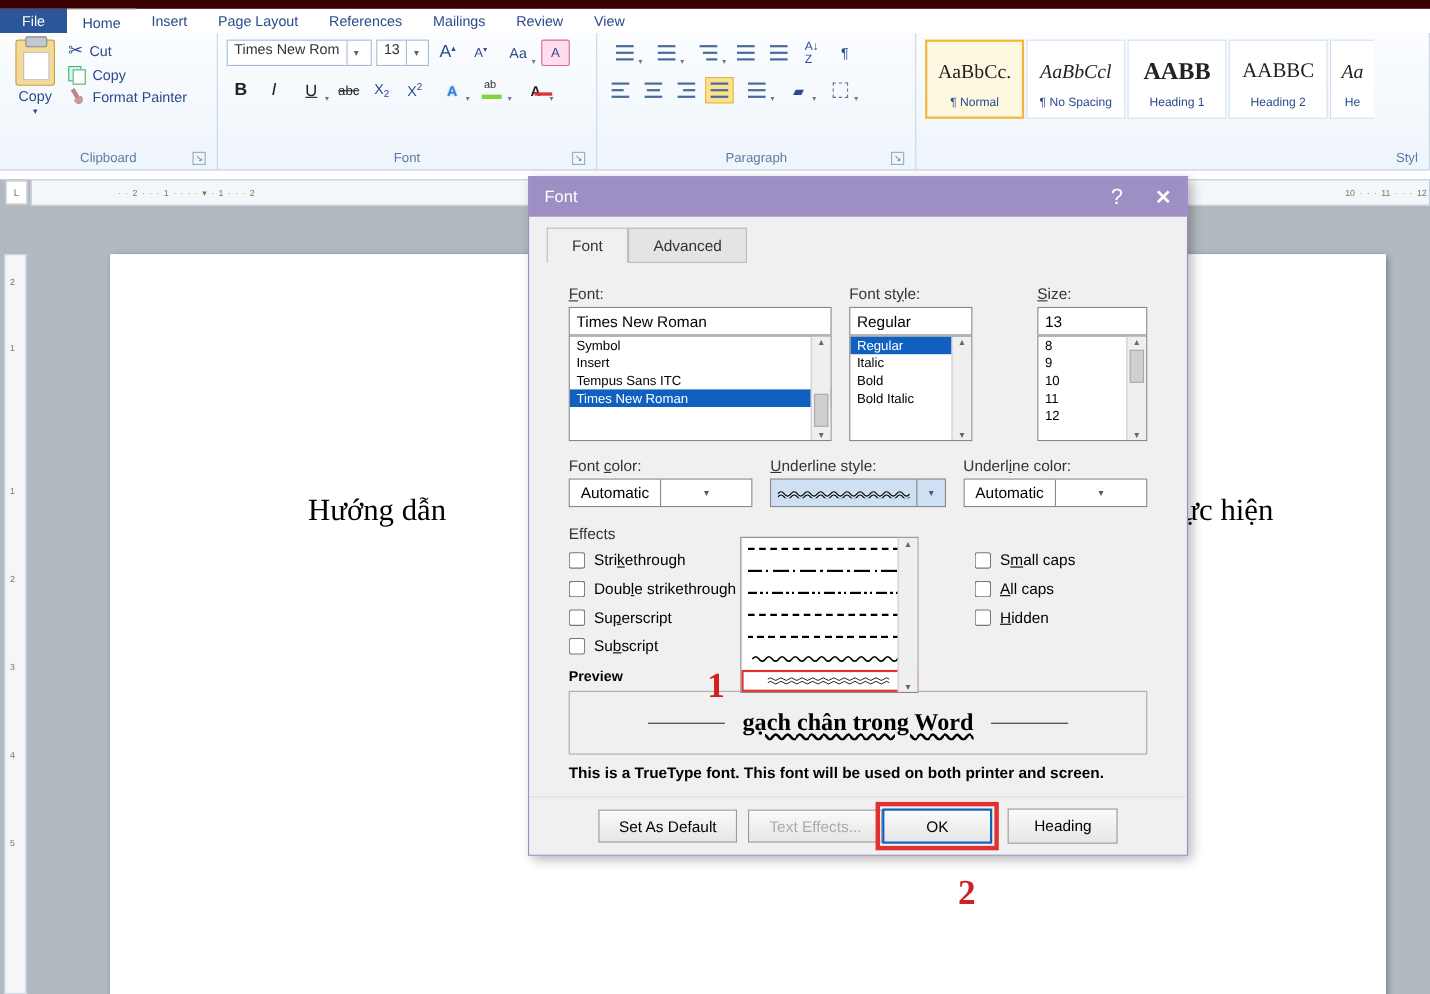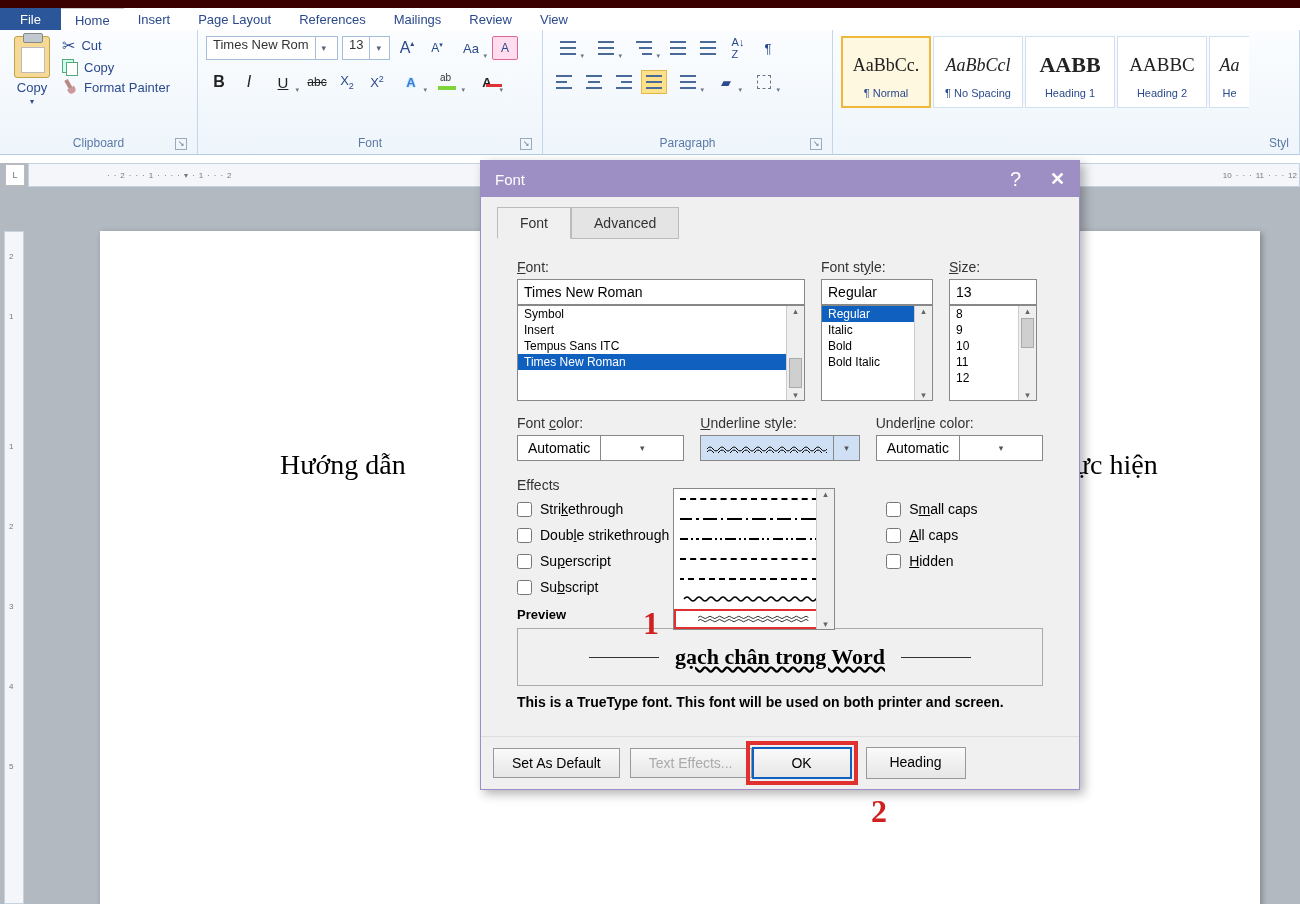--- a/index.html
+++ b/index.html
@@ -108,21 +108,21 @@
   .fcol label .ul { text-decoration: underline; }
   .tbox { border: 1px solid #888; background: #fff; padding: 4px 6px; font-size: 14px; }
   .listbox { border: 1px solid #888; background: #fff; height: 96px; overflow: hidden; position: relative; }
   .listbox .item { padding: 1px 6px; font-size: 12px; }
   .listbox .sel { background: #1060c0; color: #fff; }
   .listbox .scroll { position: absolute; right: 0; top: 0; bottom: 0; width: 18px; background: #efefef; border-left: 1px solid #ccc; display: flex; flex-direction: column; justify-content: space-between; align-items: center; font-size: 9px; color: #666; }
   .listbox .scroll .track { flex: 1; width: 100%; position: relative; }
   .listbox .scroll .thumb { position: absolute; left: 2px; right: 2px; height: 30px; background: #cfcfcf; border: 1px solid #aaa; }
   .c-font { width: 288px; }
   .c-style { width: 112px; }
-  .c-size { width: 88px; }
+  .c-size { width: 100px; margin-left: 43px; }
   .sec2 { display: flex; gap: 16px; margin-top: 14px; }
   .ddl { display: flex; border: 1px solid #888; background: #fff; height: 26px; align-items: center; }
   .ddl span { flex: 1; text-align: center; font-size: 14px; padding: 0 6px; }
   .ddl .dd2 { width: 20px; border-left: 1px solid #888; text-align: center; font-size: 9px; line-height: 24px; color: #555; }
   .c-color { width: 168px; }
   .c-ustyle { width: 160px; }
   .c-ucolor { width: 168px; }
   .effects { margin-top: 16px; }
   .effects-title { font-size: 14px; color: #333; margin-bottom: 8px; }
   .eff-cols { display: flex; gap: 12px; }
@@ -137,21 +137,21 @@
   .wavy-svg { width: 100%; height: 8px; }
   .ul-scroll { position: absolute; right: 0; top: 0; bottom: 0; width: 18px; background: #efefef; border-left: 1px solid #ccc; display: flex; flex-direction: column; justify-content: space-between; align-items: center; font-size: 9px; color: #666; }
   .callout { position: absolute; font-family: "Times New Roman", serif; font-weight: bold; font-size: 32px; color: #d02020; }
   .callout1 { top: 602px; left: 162px; }
   .callout2 { top: 790px; left: 360px; }
   .preview { margin-top: 12px; font-weight: bold; }
   .prev-box { border: 1px solid #aaa; height: 58px; margin-top: 6px; display: flex; align-items: center; justify-content: center; gap: 16px; }
   .prev-line { width: 70px; border-bottom: 1px solid #333; }
   .prev-text { font-family: "Times New Roman", serif; font-size: 22px; text-decoration-line: underline; text-decoration-style: wavy; }
   .prev-note { font-size: 14px; margin-top: 8px; }
-  .dlg-btns { display: flex; justify-content: flex-start; align-items: center; padding: 10px 12px; border-top: 1px solid #ddd; margin-top: 12px; }
+  .dlg-btns { display: flex; justify-content: center; align-items: center; padding: 10px 12px; border-top: 1px solid #ddd; margin-top: 0; }
   .dbtn { padding: 6px 18px; border: 1px solid #999; background: linear-gradient(#fafafa,#e6e6e6); font-size: 14px; min-width: 100px; text-align: center; }
   .dbtn.disabled { color: #aaa; }
   .dbtn.ok { border: 2px solid #1060c0; outline: 4px solid #e03030; outline-offset: 2px; }
   .left-btns { display: flex; gap: 10px; }
   .right-btns { display: flex; gap: 14px; }
 </style>
 </head>
 <body>
 
 <div class="menubar">

